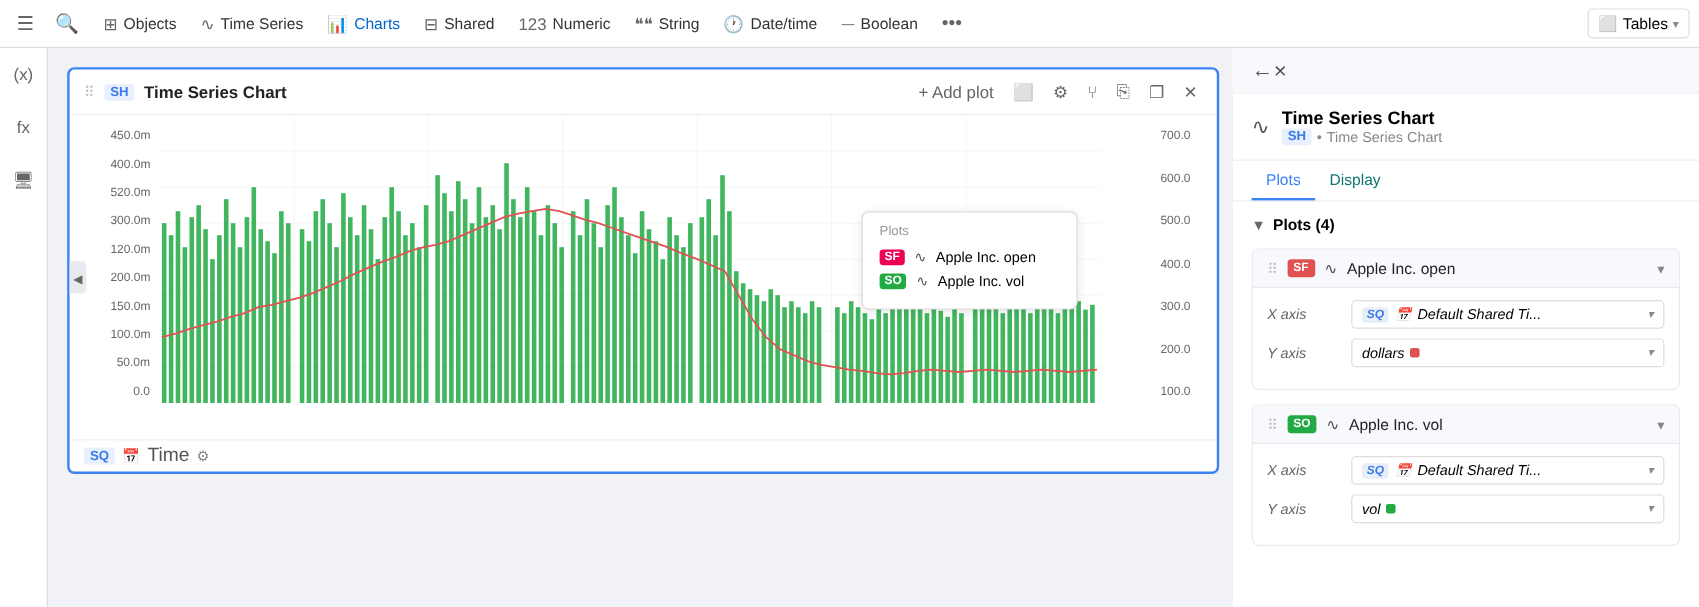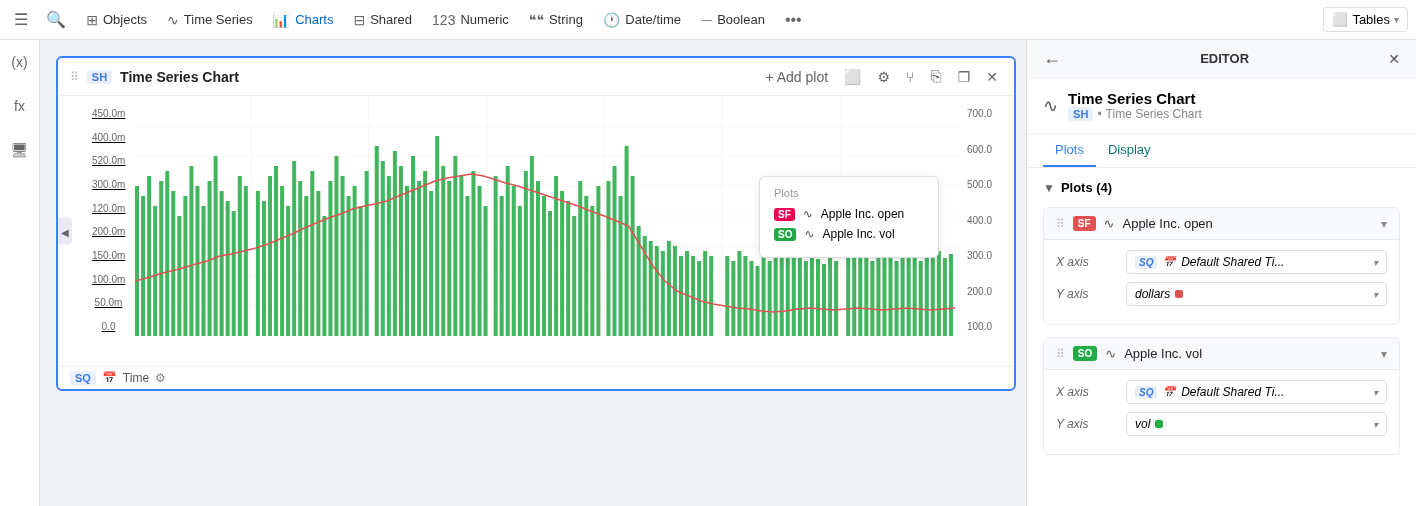--- a/index.html
+++ b/index.html
@@ -60,21 +60,21 @@
     }
     .chart-title { font-weight: 600; font-size: 14px; color: #222; }
     .chart-header-actions { margin-left: auto; display: flex; align-items: center; gap: 8px; }
     .chart-action-btn { color: #666; cursor: pointer; font-size: 14px; padding: 2px 4px; }
 
     .chart-body { display: flex; position: relative; height: 270px; }
 
     
     .y-axis-left {
       width: 80px; position: relative; display: flex; flex-direction: column;
-      justify-content: space-between; padding: 8px 4px 30px 4px; text-align: center; text-decoration: underline;
+      justify-content: space-between; padding: 8px 4px 30px 4px; text-align: right;
     }
     .y-label { font-size: 10px; color: #666; }
     .y-axis-title-left {
       position: absolute; left: 8px; top: 50%; transform: translateY(-50%) rotate(-90deg);
       font-size: 10px; color: #666; white-space: nowrap;
     }
 
     
     .chart-area-wrapper { flex: 1; position: relative; overflow: hidden; }
     .chart-svg { width: 100%; height: 240px; }
@@ -499,53 +499,52 @@
               <span>Apple Inc. open</span>
             </div>
             <div class="legend-item">
               <span class="legend-badge" style="background:#22aa44;">SO</span>
               <span class="legend-line-icon">∿</span>
               <span>Apple Inc. vol</span>
             </div>
           </div>
         </div>
 
-        <div class="y-axis-right" style="position:relative; width:55px;">
+        <div class="y-axis-right" style="position:relative; width:55px;margin-left:41px;">
           <div style="display:flex; flex-direction:column; justify-content:space-between; height:240px; padding: 4px 4px;">
             <span class="y-label">700.0</span>
             <span class="y-label">600.0</span>
             <span class="y-label">500.0</span>
             <span class="y-label">400.0</span>
             <span class="y-label">300.0</span>
             <span class="y-label">200.0</span>
             <span class="y-label">100.0</span>
           </div>
         </div>
 
         <div style="position:absolute; left:0; top:50%; transform:translateY(-50%); background:#e8eaf0; border-radius:0 4px 4px 0; padding: 6px 3px; cursor:pointer; z-index:5;">
           <span style="font-size:10px; color:#666;">◀</span>
         </div>
       </div>
 
 
       <div class="chart-bottom">
         <span class="bottom-badge">SQ</span>
         <span style="font-size:12px; color:#888;">📅</span>
-        <span style="font-size:12px; color:#555;">Time</span>
+        <span style="font-size:16px; color:#555;">Time</span>
         <span style="font-size:12px; color:#888;">⚙</span>
       </div>
 
     </div>
   </div>
 
   <div class="right-panel">
 
     <div style="display:flex; align-items:center; padding: 8px 16px; border-bottom: 1px solid #eee; background:#f8f9fc;">
       <span style="color:#555; cursor:pointer; font-size:18px;">←</span>
-      <span style="flex:1; text-align:center; font-weight:600; font-size:13px; color:#333;">EDITOR</span>
       <span style="color:#555; cursor:pointer; font-size:14px;">✕</span>
     </div>
 
     <div class="right-panel-header">
       <span class="panel-icon">∿</span>
       <div>
         <div style="font-weight:700; font-size:15px;">Time Series Chart</div>
         <div style="font-size:12px; color:#888; display:flex; gap:4px; align-items:center;">
           <span class="panel-badge">SH</span>
           <span>•</span>

